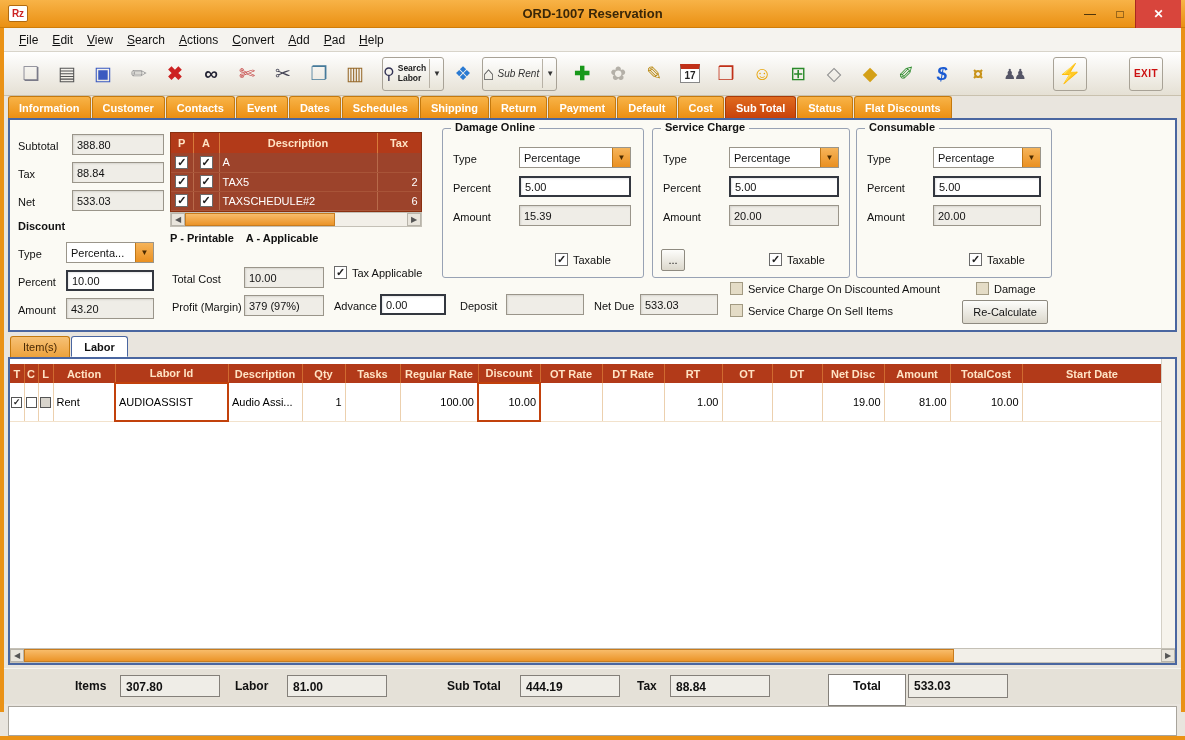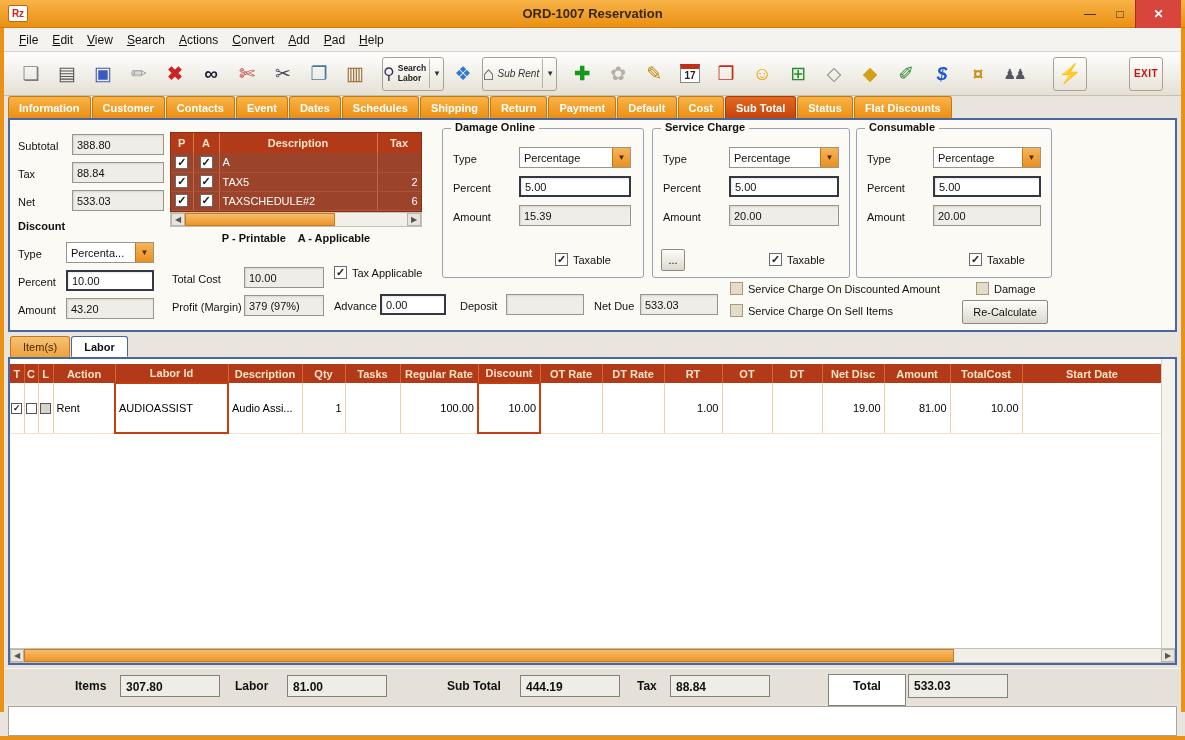--- a/index.html
+++ b/index.html
@@ -73,21 +73,21 @@
 .sb-thumb{background:linear-gradient(#f8bc6a,#eb9428);border:1px solid #c87c1e;flex:none}
 .sb-v{position:absolute;width:14px;background:#f6f3ec;border-left:1px solid #d4d0c6}
 
 .detail-tabs{position:absolute;left:10px;top:336px;height:21px;display:flex;z-index:4}
 .dtab{height:21px;padding:4px 12px 0;background:linear-gradient(#f6c176,#eda23c);border:1px solid #c4790e;border-bottom:none;border-radius:3px 3px 0 0;color:#4a2a06;font-size:11px;margin-right:1px}
 .dtab.active{background:#fff;color:#111;font-weight:bold;border:1px solid #4a66a0;border-bottom:1px solid #fff}
 .detail-area{position:absolute;left:8px;top:357px;width:1169px;height:308px;background:#fff;border:2px solid #4a66a0;z-index:3}
 .grid-wrap{position:absolute;left:0;top:5px;width:1151px;overflow:hidden}
 table.grid{border-collapse:collapse;table-layout:fixed;width:1152px;font-size:11px}
 .grid th{background:#b23a19;color:#ffe3c4;font-weight:bold;height:19px;border-right:1px solid #d06a30;overflow:hidden;white-space:nowrap;padding:0 2px;text-align:center}
-.grid td{height:19px;border-right:1px solid #ecd0ae;border-bottom:1px solid #f2e2cc;padding:18px 3px;overflow:hidden;white-space:nowrap;background:#fff;color:#000}
+.grid td{height:19px;border-right:1px solid #ecd0ae;border-bottom:1px solid #f2e2cc;padding:12px 3px;overflow:hidden;white-space:nowrap;background:#fff;color:#000}
 .grid td.num{text-align:right}
 .grid td.cc{text-align:center;padding:0}
 .grid td.focus{border:2px solid #c2410c}
 .gchk{display:inline-flex;width:11px;height:11px;background:#fff;border:1px solid #555;align-items:center;justify-content:center;vertical-align:middle}
 .gchk i{font-style:normal;font-size:9px;font-weight:bold;color:#222;line-height:1}
 .gchk.gray{background:#d8d4cc}
 
 .summary{position:absolute;left:4px;top:668px;width:1177px;height:36px;background:#e5e1d8;border-top:1px solid #f6f4f0;z-index:3}
 .slb{position:absolute;font-size:12px;font-weight:bold;color:#111;white-space:nowrap}
 .sfld{position:absolute;height:22px;background:#efede7;border:1px solid #84807a;font-size:12px;font-weight:bold;color:#111;padding:4px 0 0 5px;overflow:hidden}
@@ -306,21 +306,21 @@
           </tr>
         </tbody>
       </table>
     </div>
     <div class="sb-h" style="left:160px;top:92px;width:252px">
       <i class="sb-btn">◀</i>
       <span class="sb-thumb" style="width:150px"></span>
       <span style="flex:1"></span>
       <i class="sb-btn">▶</i>
     </div>
-    <span class="lb b pre" style="left:160px;top:112px;width:252px;text-align:center">P - Printable    A - Applicable</span>
+    <span class="lb b pre" style="left:160px;top:112px;width:252px;text-align:left">P - Printable    A - Applicable</span>
 
     <span class="lb" style="left:162px;top:153px">Total Cost</span>
     <span class="fld" style="left:234px;top:147px;width:80px">10.00</span>
     <span class="lb" style="left:162px;top:181px">Profit (Margin)</span>
     <span class="fld" style="left:234px;top:175px;width:80px">379 (97%)</span>
 
     <span class="ckrow" style="left:324px;top:146px">
       <span class="chk">
           <i>✓</i>
         </span>

